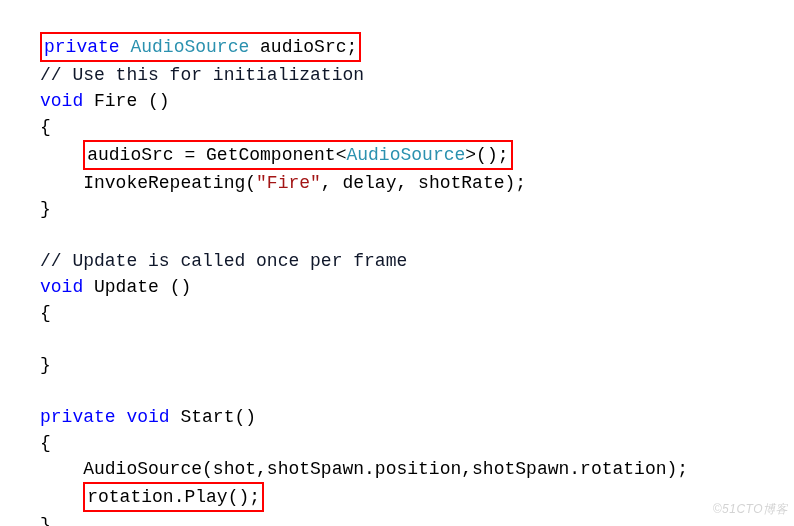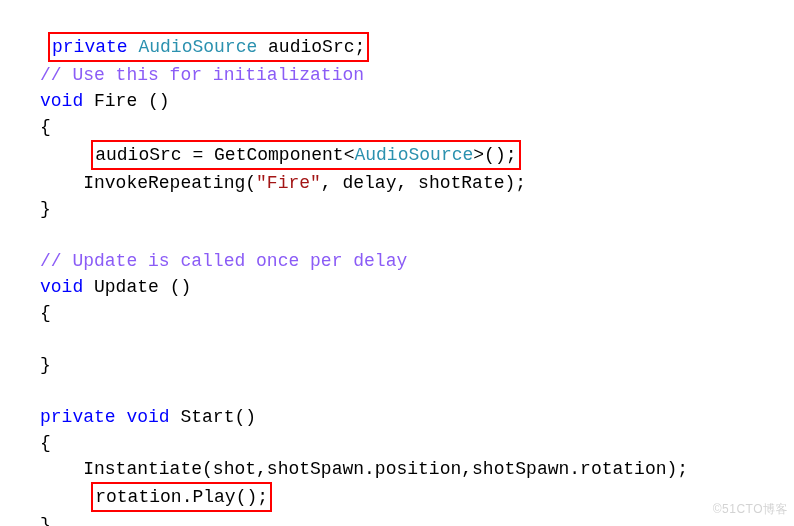--- a/index.html
+++ b/index.html
@@ -13,58 +13,58 @@
     height: 526px;
     position: relative;
     overflow: hidden;
   }
   .code-container {
     padding: 6px 0 0 40px;
     white-space: pre;
   }
   .kw-blue { color: #0000ff; }
   .type-teal { color: #2b91af; }
-  .comment { color: #8b5cf6; }
+  .comment { color: #0f172a; }
   .str { color: #a31515; }
   .plain { color: #000000; }
   .box {
     border: 2px solid #ff0000;
     display: inline-block;
     padding: 0 2px;
-    margin-left: 8px;
   }
   .watermark {
     position: absolute;
     right: 6px;
     bottom: 4px;
     color: #b0b0b0;
     font-family: sans-serif;
     font-size: 12px;
     opacity: 0.55;
     letter-spacing: 0.5px;
+    font-style: italic;
   }
 </style>
 </head>
 <body>
 
 <div class="code-container">
 <span class="box"><span class="kw-blue">private</span> <span class="type-teal">AudioSource</span><span class="plain"> audioSrc;</span></span>
 <span class="comment">// Use this for initialization</span>
 <span class="kw-blue">void</span><span class="plain"> Fire ()</span>
 <span class="plain">{</span>
 <span class="plain">    </span><span class="box"><span class="plain">audioSrc = GetComponent&lt;</span><span class="type-teal">AudioSource</span><span class="plain">&gt;();</span></span>
 <span class="plain">    InvokeRepeating(</span><span class="str">"Fire"</span><span class="plain">, delay, shotRate);</span>
 <span class="plain">}</span>
 
-<span class="comment">// Update is called once per delay</span>
+<span class="comment">// Update is called once per frame</span>
 <span class="kw-blue">void</span><span class="plain"> Update ()</span>
 <span class="plain">{</span>
 
 <span class="plain">}</span>
 
 <span class="kw-blue">private</span><span class="kw-blue"> void</span><span class="plain"> Start()</span>
 <span class="plain">{</span>
-<span class="plain">    Instantiate(shot,shotSpawn.position,shotSpawn.rotation);</span>
+<span class="plain">    AudioSource(shot,shotSpawn.position,shotSpawn.rotation);</span>
 <span class="plain">    </span><span class="box"><span class="plain">rotation.Play();</span></span>
 <span class="plain">}</span>
 </div>
 
 <div class="watermark">©51CTO博客</div>
 
 </body></html>

